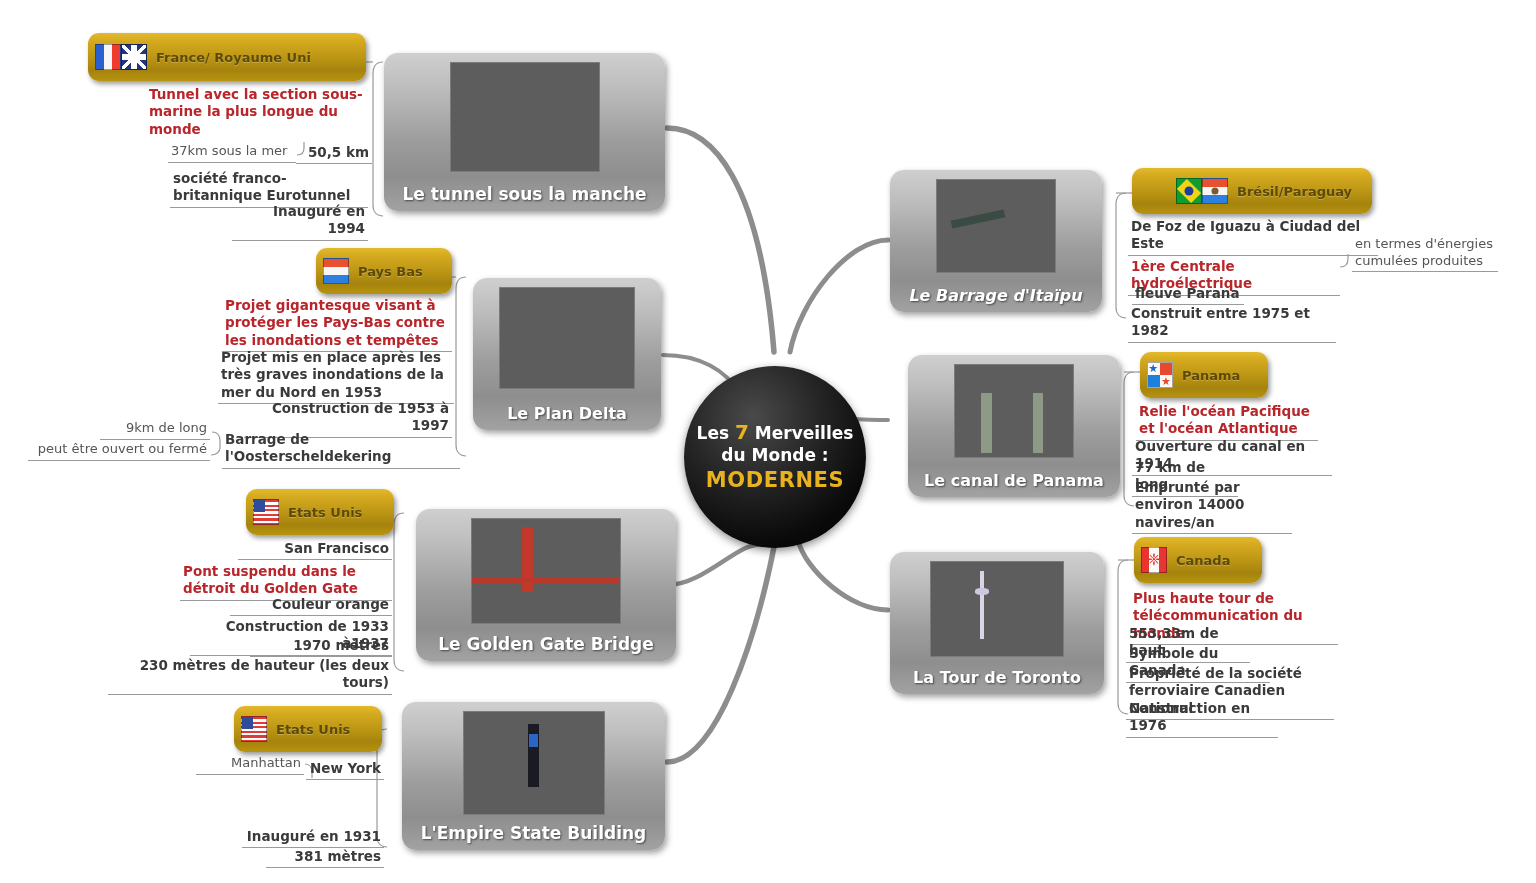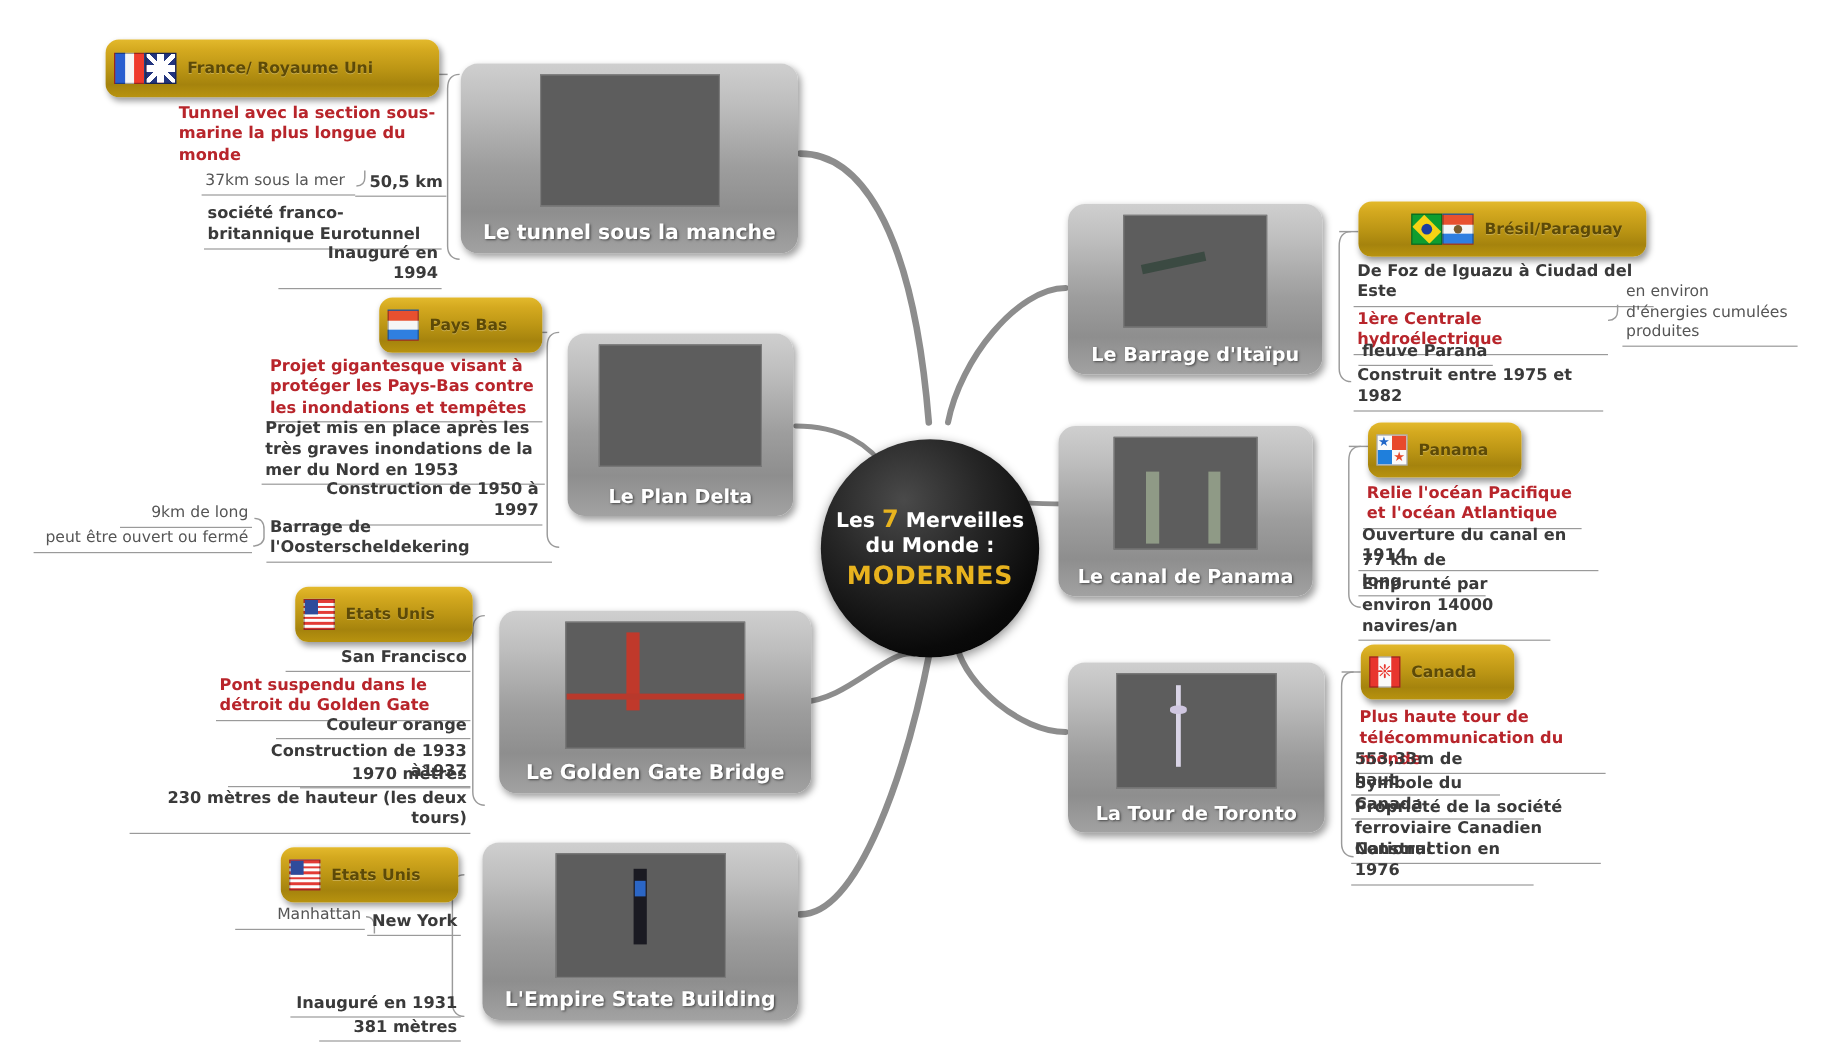--- a/index.html
+++ b/index.html
@@ -229,21 +229,21 @@
     <span class="blabel">Pays Bas</span>
   </div>
 
   <div class="leaf red ul la" style="left:222px;top:297px;width:230px;">
     <span class="txt">Projet gigantesque visant à protéger les Pays-Bas contre les inondations et tempêtes</span>
   </div>
   <div class="leaf bold ul la" style="left:218px;top:349px;width:236px;">
     <span class="txt">Projet mis en place après les très graves inondations de la mer du Nord en 1953</span>
   </div>
   <div class="leaf bold ul ra" style="left:244px;top:400px;width:208px;">
-    <span class="txt">Construction de 1950 à 1997</span>
+    <span class="txt">Construction de 1953 à 1997</span>
   </div>
   <div class="leaf bold ul la" style="left:222px;top:431px;width:238px;">
     <span class="txt">Barrage de l'Oosterscheldekering</span>
   </div>
   <div class="leaf plain ul ra" style="left:100px;top:420px;width:110px;">
     <span class="txt">9km de long</span>
   </div>
   <div class="leaf plain ul ra" style="left:28px;top:441px;width:182px;">
     <span class="txt">peut être ouvert ou fermé</span>
   </div>
@@ -317,30 +317,30 @@
     <span class="blabel">Brésil/Paraguay</span>
   </div>
 
   <div class="leaf bold ul la" style="left:1128px;top:218px;width:250px;">
     <span class="txt">De Foz de Iguazu à Ciudad del Este</span>
   </div>
   <div class="leaf red ul la" style="left:1128px;top:258px;width:212px;">
     <span class="txt">1ère Centrale hydroélectrique</span>
   </div>
   <div class="leaf plain ul la" style="left:1352px;top:236px;width:146px;">
-    <span class="txt">en environ d'énergies cumulées produites</span>
+    <span class="txt">en termes d'énergies cumulées produites</span>
   </div>
   <div class="leaf bold ul la" style="left:1132px;top:285px;width:112px;">
     <span class="txt">fleuve Parana</span>
   </div>
   <div class="leaf bold ul la" style="left:1128px;top:305px;width:208px;">
     <span class="txt">Construit entre 1975 et 1982</span>
   </div>
 
-  <div class="card" style="left:890px;top:170px;width:212px;height:142px;">
+  <div class="card" style="left:890px;top:170px;width:212px;height:142px;font-style:italic;">
     <div class="thumb t-itaipu" style="width:118px;height:92px;"></div>
     <div class="cap" style="font-size:16px;">Le Barrage d'Itaïpu</div>
   </div>
 
   <div class="badge" style="left:1140px;top:352px;width:128px;height:46px;">
     <span class="flagwrap">
       <span class="flag pa">
           <span class="star-b">★</span>
           <span class="star-r">★</span>
         </span>
@@ -354,21 +354,21 @@
   <div class="leaf bold ul la" style="left:1132px;top:438px;width:200px;">
     <span class="txt">Ouverture du canal en 1914</span>
   </div>
   <div class="leaf bold ul la" style="left:1132px;top:459px;width:106px;">
     <span class="txt">77 km de long</span>
   </div>
   <div class="leaf bold ul la" style="left:1132px;top:479px;width:160px;">
     <span class="txt">Emprunté par environ 14000 navires/an</span>
   </div>
 
-  <div class="card" style="left:882px;top:355px;width:212px;height:142px;">
+  <div class="card" style="left:908px;top:355px;width:212px;height:142px;">
     <div class="thumb t-panama" style="width:118px;height:92px;"></div>
     <div class="cap" style="font-size:16px;">Le canal de Panama</div>
   </div>
 
   <div class="badge" style="left:1134px;top:537px;width:128px;height:46px;">
     <span class="flagwrap">
       <span class="flag ca"></span>
     </span>
     <span class="blabel">Canada</span>
   </div>

